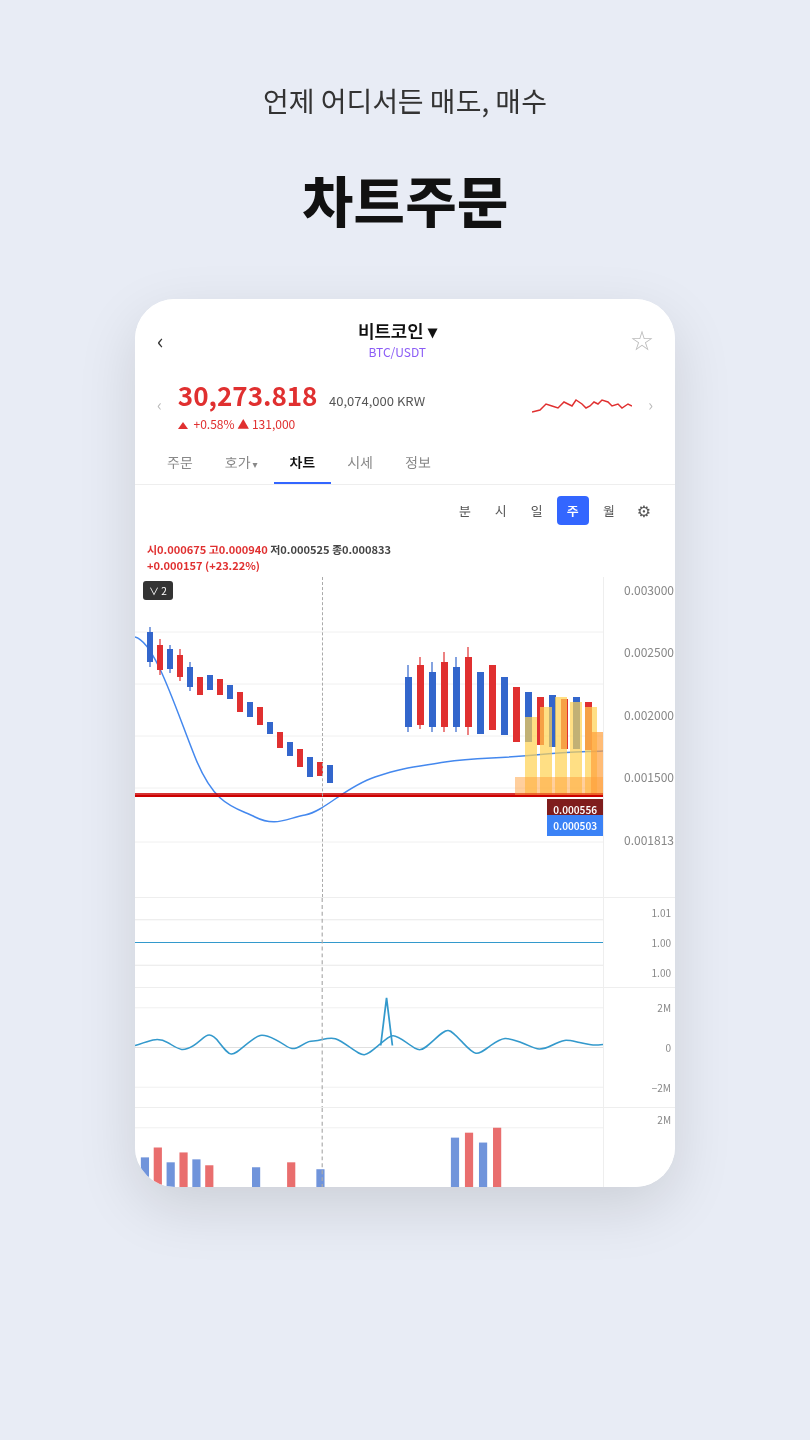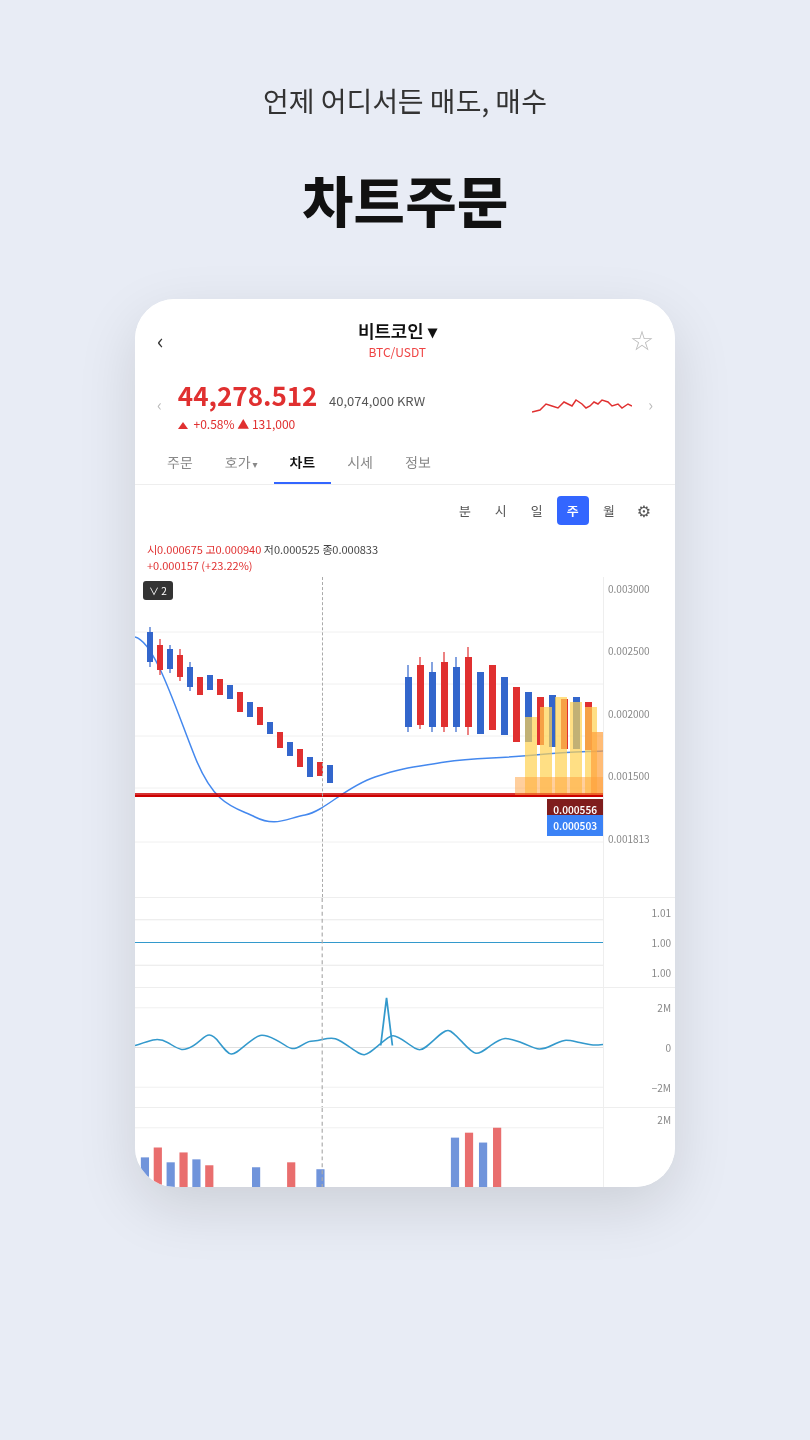--- a/index.html
+++ b/index.html
@@ -62,21 +62,21 @@
     }
 
     .coin-name {
       font-size: 18px;
       font-weight: 600;
       color: #111;
     }
 
     .coin-pair {
       font-size: 12px;
-      color: #ef4444;
+      color: #8b5cf6;
     }
 
     .star-btn {
       font-size: 22px;
       color: #bbb;
     }
 
     
     .price-row {
       display: flex;
@@ -193,42 +193,43 @@
       background: #fff;
       position: relative;
       overflow: hidden;
     }
 
     .chart-ohlc-info {
       padding: 6px 12px 4px;
       font-size: 11px;
       color: #444;
       background: #fff;
+      font-weight: bold;
     }
 
     .chart-ohlc-info .red { color: #e03030; }
 
     .chart-canvas-area {
       position: relative;
       width: 100%;
       height: 320px;
       background: #fff;
     }
 
     .chart-y-labels {
       position: absolute;
       right: 0;
       top: 0;
       width: 72px;
       height: 100%;
       display: flex;
       flex-direction: column;
       justify-content: space-between;
-      padding: 4px 4px;
-      font-size: 10px;
+      padding: 4px 20px;
+      font-size: 12px;
       color: #888;
       background: #fff;
       border-left: 1px solid #eee;
     }
 
     .chart-main {
       position: absolute;
       left: 0;
       top: 0;
       right: 72px;
@@ -345,21 +346,21 @@
       <div class="coin-name">비트코인 ▾</div>
       <div class="coin-pair">BTC/USDT</div>
     </div>
     <span class="star-btn">☆</span>
   </div>
 
   <div class="price-row">
     <span class="price-nav-left">‹</span>
     <div class="price-info">
       <div>
-        <span class="price-main">44,278.512</span>
+        <span class="price-main">30,273.818</span>
         <span class="price-krw">40,074,000 KRW</span>
       </div>
       <div class="price-change">
         <span class="arrow-up"></span>
         <span>+0.58%  ▲ 131,000</span>
       </div>
     </div>
 
     <svg class="mini-chart" viewBox="0 0 100 44">
       <polyline fill="none" stroke="#e03030" stroke-width="1.5" points="0,30 8,28 14,22 20,24 26,26 32,20 36,22 40,24 44,18 50,22 54,26 58,24 62,20 66,22 70,18 76,20 80,24 86,22 90,26 96,22 100,24"></polyline>

